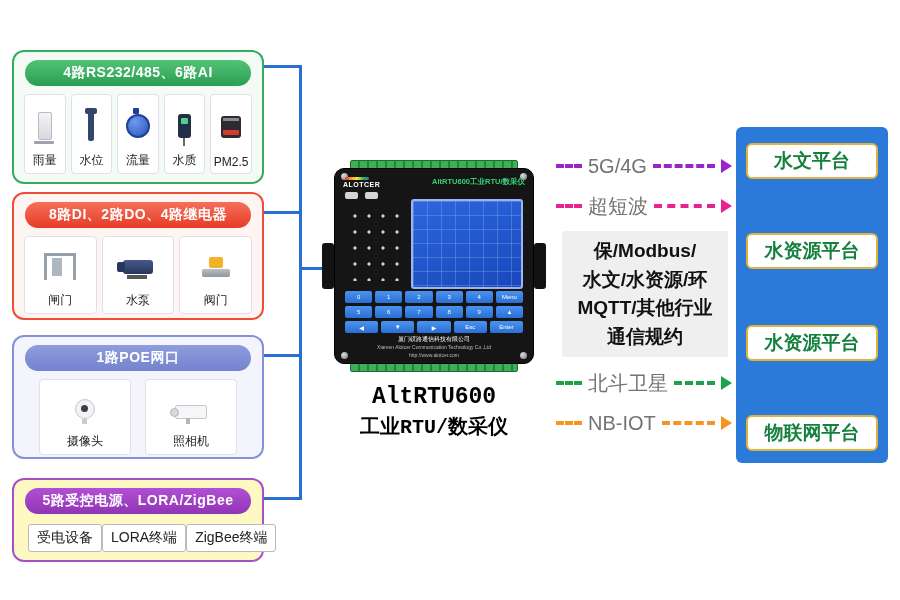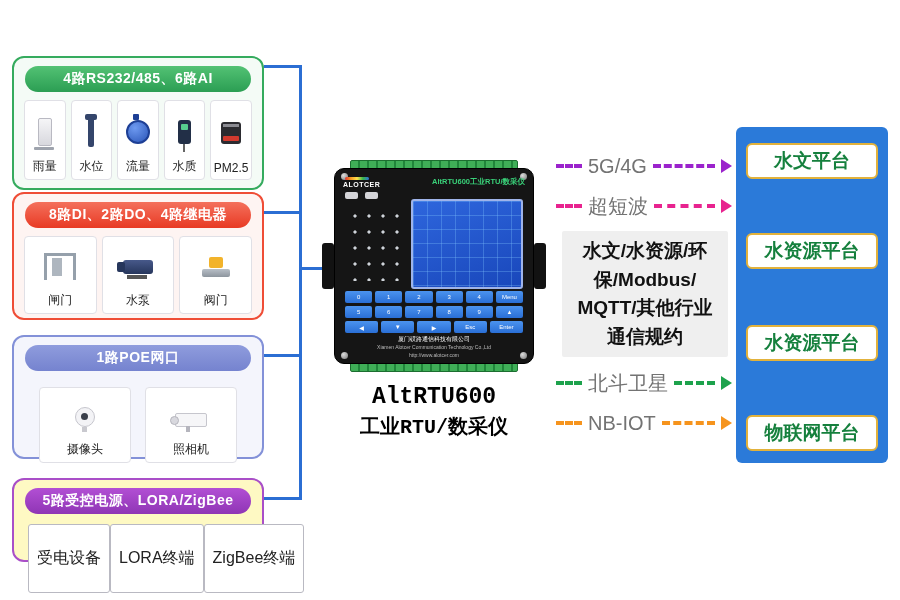--- a/index.html
+++ b/index.html
@@ -2,43 +2,43 @@
 <html><head>
 <meta charset="utf-8">
 <style>
   html,body{margin:0;padding:0;}
   body{width:900px;height:600px;position:relative;background:#fff;
        font-family:"Liberation Sans","DejaVu Sans",sans-serif;overflow:hidden;}
 
   
   .group{position:absolute;left:12px;width:252px;border:2px solid;border-radius:12px;
          box-sizing:border-box;background:#fff;}
-  .g1{top:56px;height:134px;border-color:#35ab5e;background:#f4fbf6;}
+  .g1{top:50px;height:134px;border-color:#35ab5e;background:#f4fbf6;}
   .g2{top:192px;height:128px;border-color:#ef4d36;background:#fef4f2;}
   .g3{top:335px;height:124px;border-color:#8391d8;background:#f4f5fc;}
   .g4{top:478px;height:84px;border-color:#a94fc8;background:#fef9c3;}
   .group-header{margin:8px auto 0;width:calc(100% - 22px);height:26px;border-radius:14px;
          color:#fff;font-weight:bold;font-size:14px;display:flex;align-items:center;
          justify-content:center;letter-spacing:.5px;}
   .g1 .group-header{background:linear-gradient(180deg,#53c274,#2b9e53);}
   .g2 .group-header{background:linear-gradient(180deg,#f4705c,#e83a24);}
   .g3 .group-header{background:linear-gradient(180deg,#8f9cdd,#7583cf);}
   .g4 .group-header{background:linear-gradient(180deg,#b24fd4,#8f35b5);}
   .items{display:flex;justify-content:space-between;gap:5px;padding:8px 10px 0;border-radius:27px;}
-  .g3 .items{justify-content:center;gap:14px;margin-top:8px;}
+  .g3 .items{justify-content:center;gap:14px;}
   .card{background:#fff;border:1px solid #e0e0e6;border-radius:4px;flex:1;display:flex;
         flex-direction:column;align-items:center;justify-content:flex-end;
         padding:4px 2px;height:80px;box-sizing:border-box;}
   .g2 .card{height:78px;}
   .g3 .card{flex:0 0 92px;height:76px;}
   .card .img{flex:1;display:flex;align-items:center;justify-content:center;width:100%;}
   .card .lbl{font-size:12px;color:#222;white-space:nowrap;}
   .chips{display:flex;justify-content:space-between;padding:10px 14px 0;}
-  .chip{background:#fff;border:1px solid #b9b9c2;border-radius:3px;font-size:16px;
-        color:#222;padding:23px 8px;white-space:nowrap;}
+  .chip{background:#fff;border:1px solid #b9b9c2;border-radius:3px;font-size:14px;
+        color:#222;padding:4px 8px;white-space:nowrap;}
 
   
   .icon-rain{width:12px;height:26px;background:linear-gradient(180deg,#f5f5f7,#d8d8de);
     border:1px solid #b9b9c2;border-radius:2px;position:relative;}
   .icon-rain::after{content:"";position:absolute;left:-5px;bottom:-5px;width:20px;height:3px;
     background:#9ea3ad;border-radius:1px;}
   .icon-level{width:6px;height:30px;background:#34456b;border-radius:2px;position:relative;}
   .icon-level::before{content:"";position:absolute;top:-3px;left:-3px;width:12px;height:6px;
     background:#34456b;border-radius:2px;}
   .icon-flow{width:20px;height:20px;border-radius:50%;
@@ -328,22 +328,22 @@
   <span class="ah"></span>
 </div>
 <div class="arrow-row r4">
   <span class="dash d-left"></span>
   <span class="arrow-label">NB-IOT</span>
   <span class="dash d-right"></span>
   <span class="ah"></span>
 </div>
 
 <div class="protocol">
+  <div>保/Modbus/</div>
   <div>水文/水资源/环</div>
-  <div>保/Modbus/</div>
   <div>MQTT/其他行业</div>
   <div>通信规约</div>
 </div>
 
 <div class="panel">
   <div class="platform p1">水文平台</div>
   <div class="platform p2">水资源平台</div>
   <div class="platform p3">水资源平台</div>
   <div class="platform p4">物联网平台</div>
 </div>

